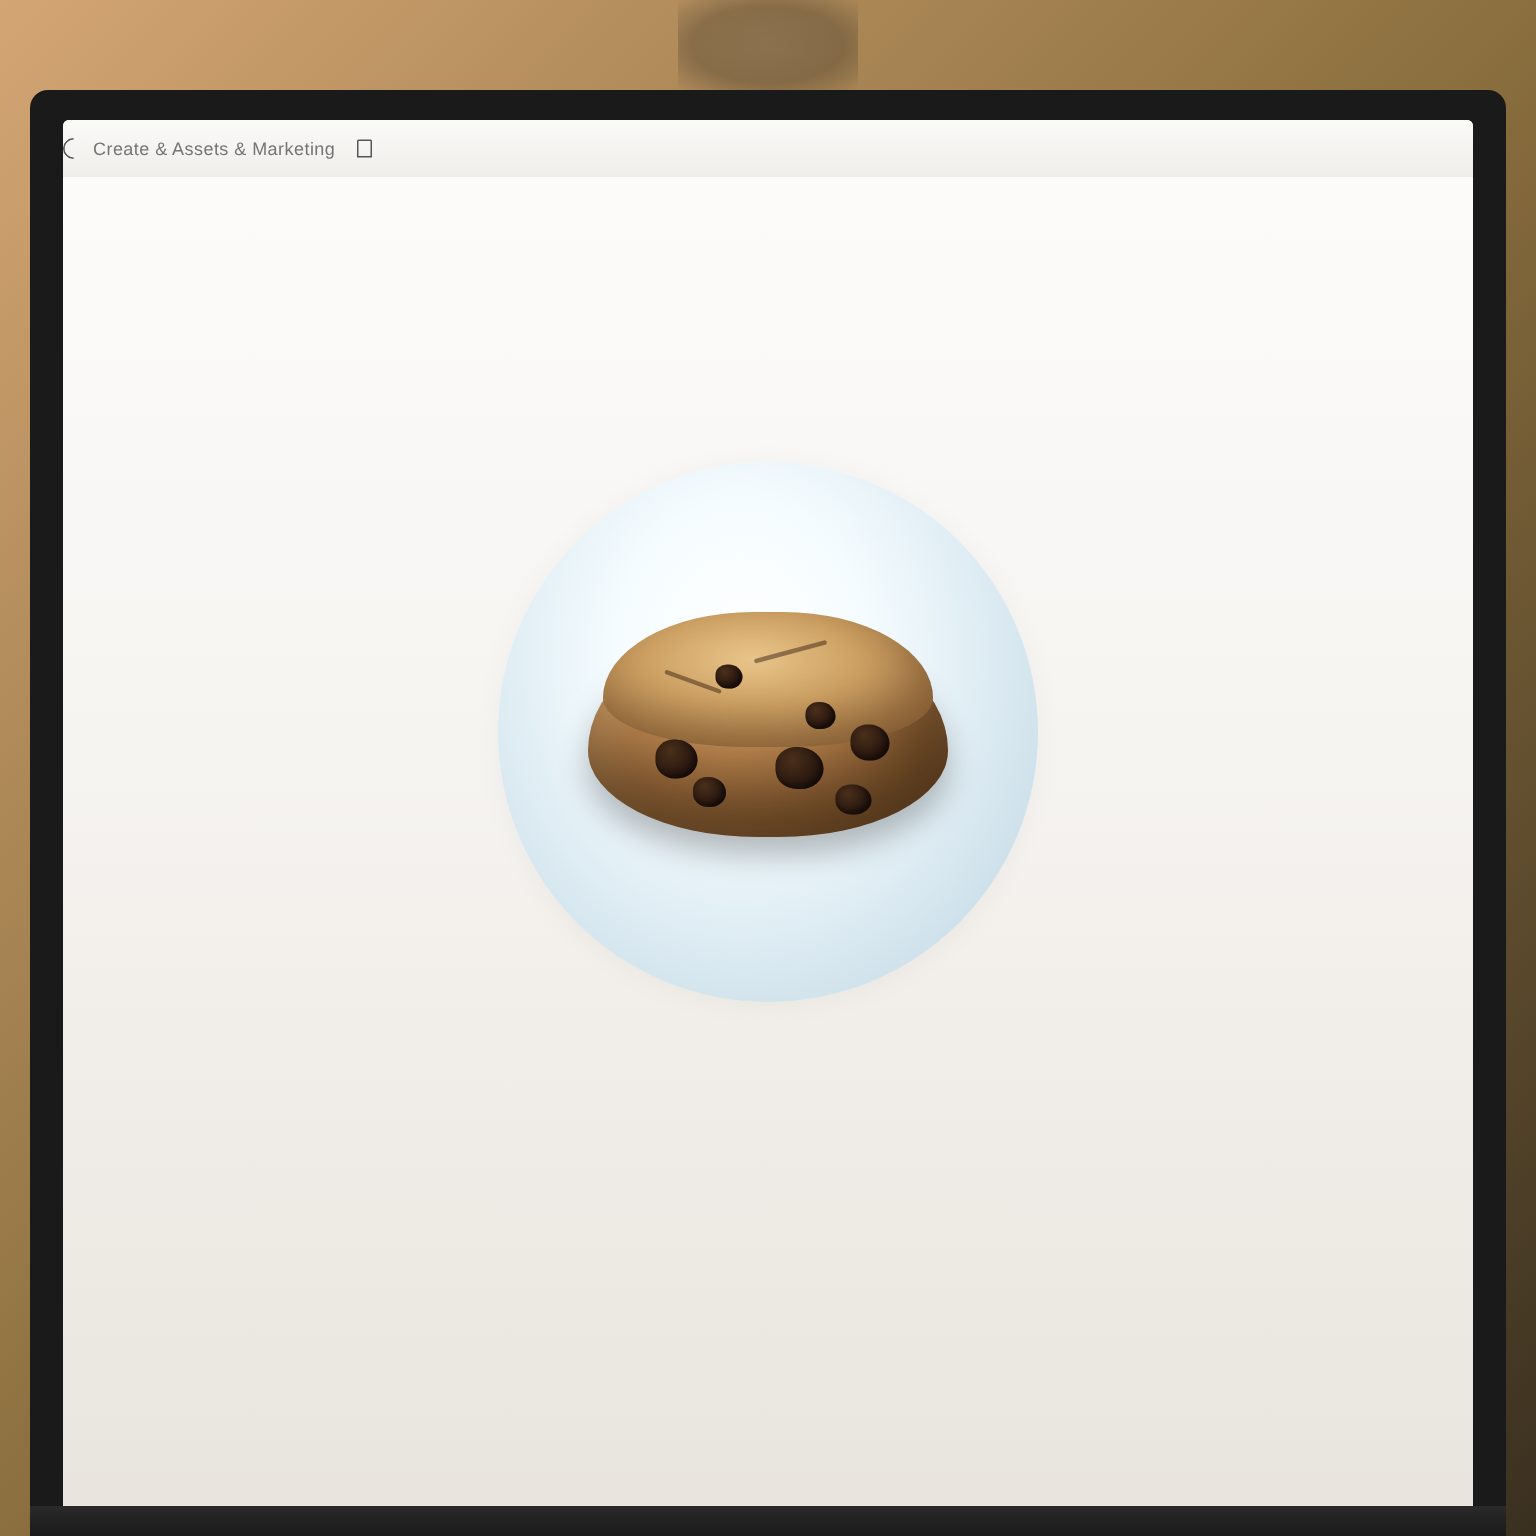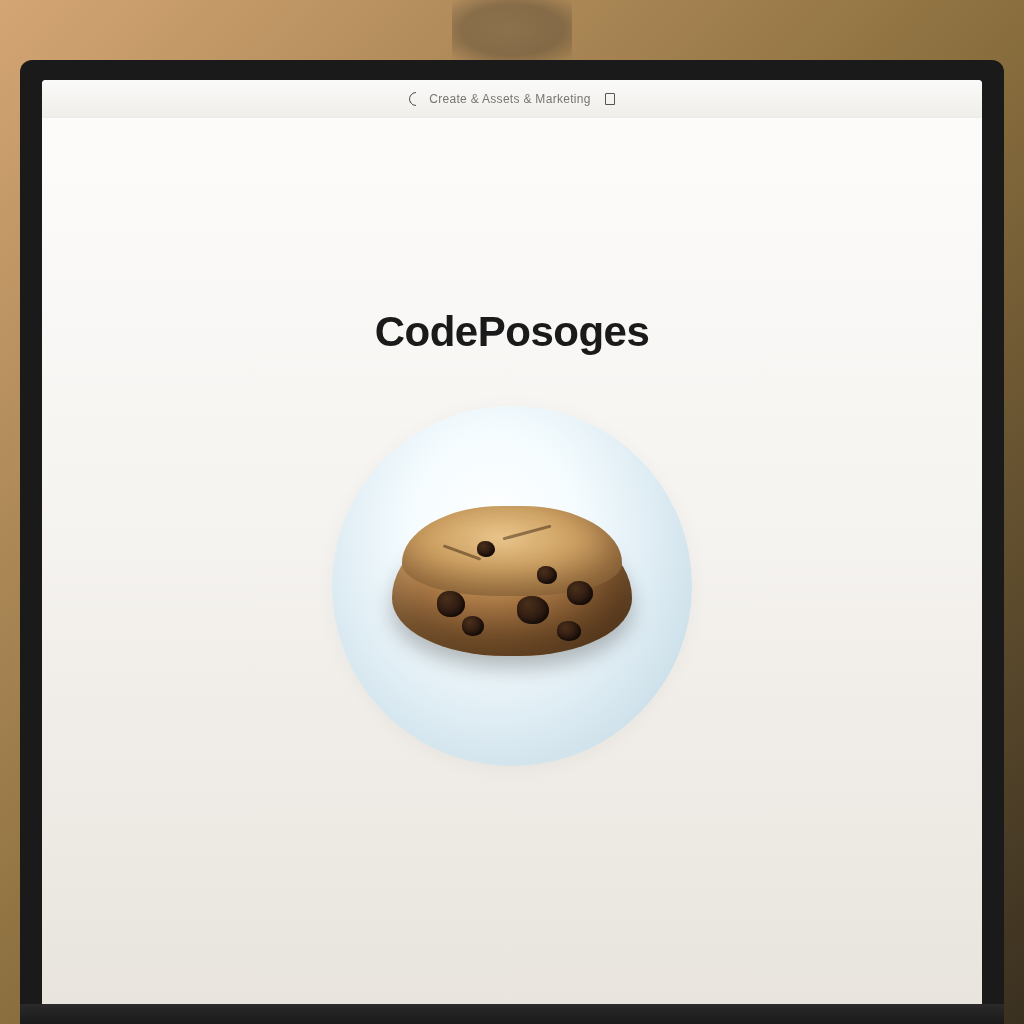--- a/index.html
+++ b/index.html
@@ -32,21 +32,20 @@
       border-radius: 4px 4px 0 0;
       position: relative;
       overflow: hidden;
       display: flex;
       flex-direction: column;
     }
     .toolbar {
       height: 38px;
       display: flex;
       align-items: center;
-      justify-content: center;
       background: linear-gradient(180deg, #fafaf9 0%, #f0eee9 100%);
       border-bottom: 1px solid rgba(0,0,0,0.06);
     }
     .url-bar {
       display: flex;
       align-items: center;
       gap: 6px;
       font-size: 12px;
       color: #4a4a4a;
       letter-spacing: 0.3px;
@@ -177,21 +176,20 @@
 
     <div class="toolbar">
       <div class="url-bar">
         <span class="refresh-icon"></span>
         <span class="url-text">Create &amp; Assets &amp; Marketing</span>
         <span class="bookmark-icon"></span>
       </div>
     </div>
 
     <div class="content">
-      <h1 class="page-title">CodePosoges</h1>
 
       <div class="cookie-circle">
         <div class="cookie">
           <div class="cookie-body"></div>
           <div class="cookie-top"></div>
           <div class="crack crack1"></div>
           <div class="crack crack2"></div>
           <div class="chip chip1"></div>
           <div class="chip chip2"></div>
           <div class="chip chip3"></div>

